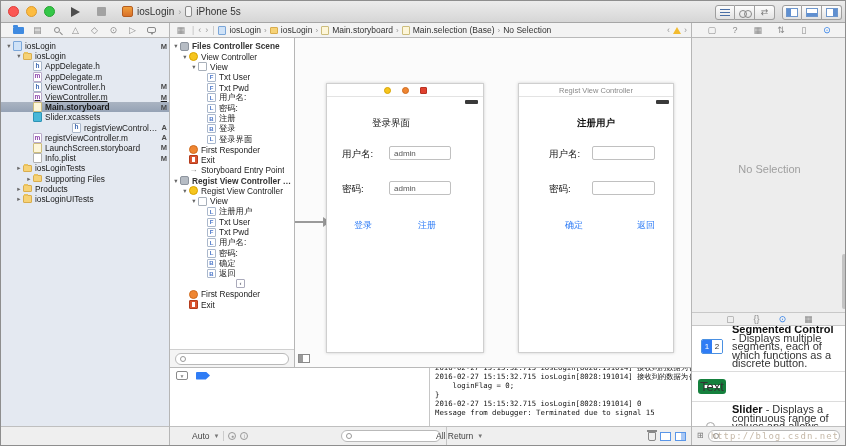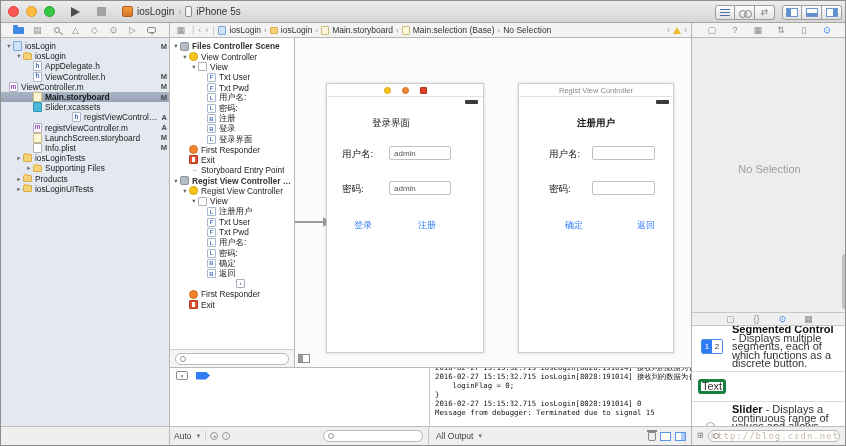--- a/index.html
+++ b/index.html
@@ -125,21 +125,21 @@
   .vars{position:absolute;left:0;top:0;width:260px;bottom:0;border-right:1px solid #c6c6c6}
   .debugbarics{display:flex;align-items:center;gap:8px;padding:3px 0 0 6px}
   .hidedbg{width:12px;height:9px;border:1px solid #8a8a8a;border-radius:2px;display:flex;align-items:center;justify-content:center;font-size:5px;color:#8a8a8a}
   .bparrow{width:14px;height:8px;background:#2f7cf5;clip-path:polygon(0 0,70% 0,100% 50%,70% 100%,0 100%);border-radius:1px}
   .console{position:absolute;left:261px;top:0;right:0;bottom:0;overflow:hidden}
   .console-lines{font-family:"DejaVu Sans Mono",monospace;font-size:7.3px;line-height:9px;color:#111;padding:0 4px;margin-top:-5px;white-space:pre}
 
   
   .bottombar{position:absolute;left:0;bottom:0;right:0;height:19px;background:#efefef;border-top:1px solid #bfbfbf}
   .bb-sec{position:absolute;top:0;bottom:0;display:flex;align-items:center;font-size:8.5px;color:#444;gap:4px;padding:0 5px}
-  .bb-vars{left:168px;width:260px;border-right:1px solid #c6c6c6}
+  .bb-vars{left:186px;width:260px;border-right:1px solid #c6c6c6}
   .bb-console{left:430px;width:260px}
   .bb-lib{left:690px;right:0;border-left:1px solid #b6b6b6}
   .dd{font-size:6px;color:#777}
   .vsep{width:1px;height:10px;background:#ccc}
   .circ-ic{width:8px;height:8px;border:1px solid #999;border-radius:50%;display:flex;align-items:center;justify-content:center;font-size:5px;color:#999}
   .trash{width:8px;height:9px;border:1px solid #888;border-radius:0 0 2px 2px;position:relative;margin-left:auto}
   .trash::before{content:"";position:absolute;left:-2px;top:-2.5px;width:10px;height:1.5px;background:#888}
   .paneic{width:11px;height:9px;border:1px solid #5a96e8;background:#fff;position:relative}
   .paneic.fill::after{content:"";position:absolute;right:0;top:0;bottom:0;width:4px;background:#a9c8f5}
 
@@ -151,21 +151,21 @@
   .liblist{position:absolute;left:0;right:0;top:288px;bottom:0;background:#fff;overflow:hidden}
   .librow{display:flex;border-bottom:1px solid #dcdcdc;padding:3px 2px 3px 0;min-height:30px}
   .librow:first-child{margin-top:-4px}
   .libicon{width:40px;flex:0 0 auto;display:flex;align-items:center;justify-content:center}
   .libtext{flex:1;font-size:11px;line-height:8.6px;color:#333;padding-right:10px}
   .libname{font-weight:bold;color:#111}
   .seg-ic{display:flex;border:1px solid #4a90e2;border-radius:2px;overflow:hidden}
   .seg-ic span{width:10px;height:13px;display:flex;align-items:center;justify-content:center;font-size:8px}
   .seg-1{background:#2f7cf5;color:#fff}
   .seg-2{background:#fff;color:#333}
-  .text-ic{width:28px;height:15px;border:3px solid #15803d;border-radius:3px;background:#fff;display:flex;align-items:center;justify-content:center;font-size:11px;color:#333}
+  .text-ic{width:28px;height:15px;border:6px solid #15803d;border-radius:3px;background:#fff;display:flex;align-items:center;justify-content:center;font-size:13px;color:#333}
   .slider-ic{width:30px;height:9px;position:relative}
   .slider-ic::before{content:"";position:absolute;left:0;top:4px;width:100%;height:1.5px;background:#bbb}
   .slider-track{position:absolute;left:0;top:4px;width:10px;height:1.5px;background:#2f7cf5}
   .slider-knob{position:absolute;left:9px;top:0;width:9px;height:9px;border-radius:50%;background:#fff;border:1px solid #aaa;box-shadow:0 1px 1px rgba(0,0,0,.25)}
   .utilscroll{position:absolute;right:1px;top:216px;width:4px;height:55px;background:#c3c3c3;border-radius:2px}
 
   
   .vline{position:absolute;width:1px;background:#b6b6b6}
   .watermark{position:absolute;right:6px;bottom:4px;font-family:"DejaVu Sans Mono",monospace;font-size:9px;color:rgba(150,125,95,.55);letter-spacing:1px;pointer-events:none}
 </style>
@@ -288,25 +288,30 @@
           <span class="fic ic-folder"></span>
           <span class="lbl">iosLogin</span>
         </div>
         <div class="nav-row" style="padding-left: 24px;">
           <span class="tri"></span>
           <span class="fic ic-h"></span>
           <span class="lbl">AppDelegate.h</span>
         </div>
         <div class="nav-row" style="padding-left: 24px;">
           <span class="tri"></span>
+          <span class="fic ic-m"></span>
+          <span class="lbl">AppDelegate.m</span>
+        </div>
+        <div class="nav-row" style="padding-left: 24px;">
+          <span class="tri"></span>
           <span class="fic ic-h"></span>
           <span class="lbl">ViewController.h</span>
           <span class="badge">M</span>
         </div>
-        <div class="nav-row" style="">
+        <div class="nav-row" style="padding-left: 24px; text-decoration: underline;">
           <span class="tri"></span>
           <span class="fic ic-m"></span>
           <span class="lbl">ViewController.m</span>
           <span class="badge">M</span>
         </div>
         <div class="nav-row sel" style="padding-left: 24px;">
           <span class="tri"></span>
           <span class="fic ic-storyboard"></span>
           <span class="lbl">Main.storyboard</span>
           <span class="badge">M</span>
@@ -564,21 +569,21 @@
       <span>Auto</span>
       <span class="dd">▼</span>
       <span class="vsep"></span>
       <span class="circ-ic">●</span>
       <span class="circ-ic">i</span>
       <span class="filterfield" style="flex:0 1 100px;margin-left:auto">
           <span class="ffic"></span>
         </span>
     </div>
     <div class="bb-sec bb-console">
-      <span>All Output</span>
+      <span>All Return</span>
       <span class="dd">▼</span>
       <span class="trash"></span>
       <span class="paneic"></span>
       <span class="paneic fill"></span>
     </div>
     <div class="bb-sec bb-lib">
       <span class="miniglyph">⊞</span>
       <span class="filterfield">
           <span class="ffic"></span>
         </span>

